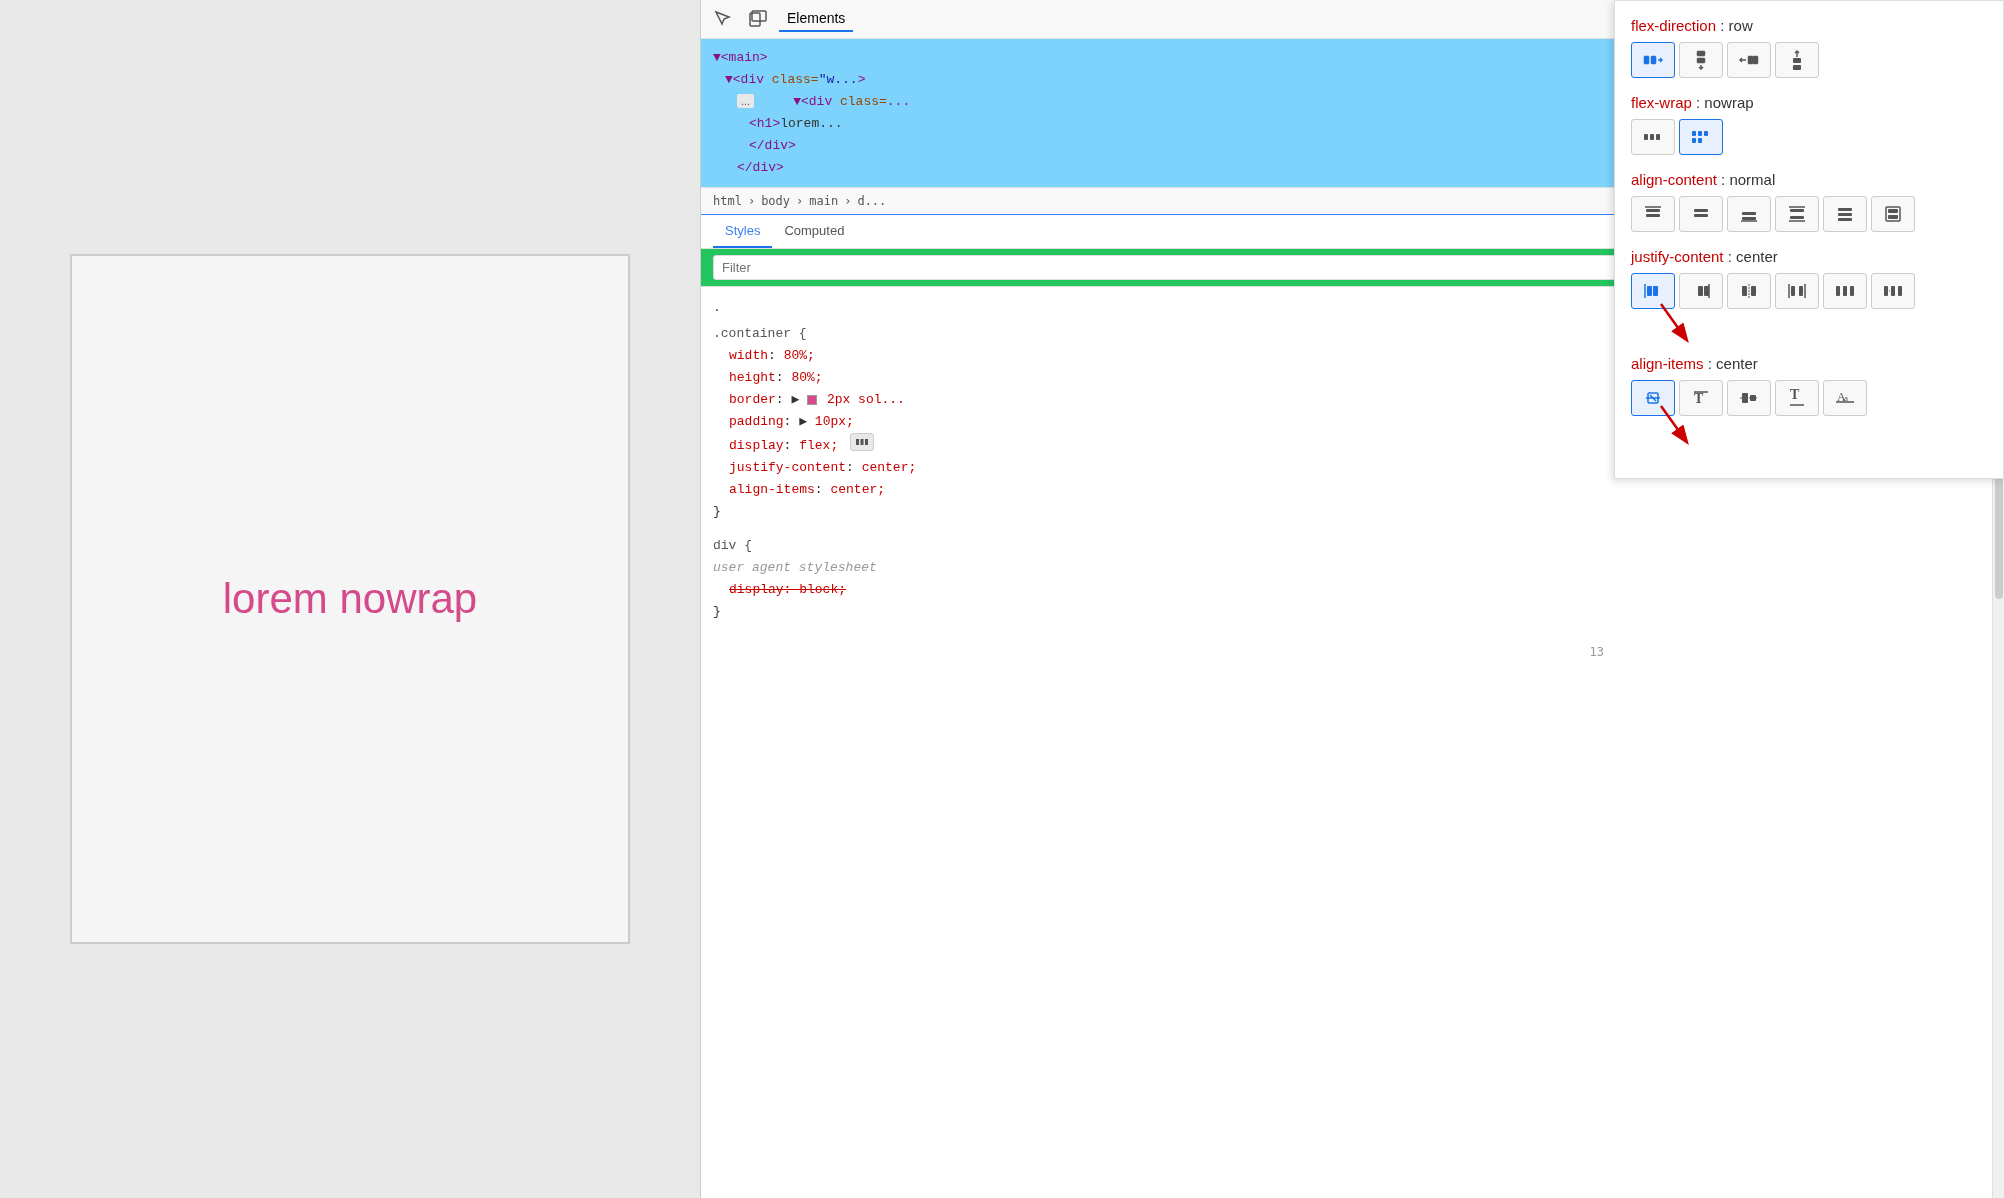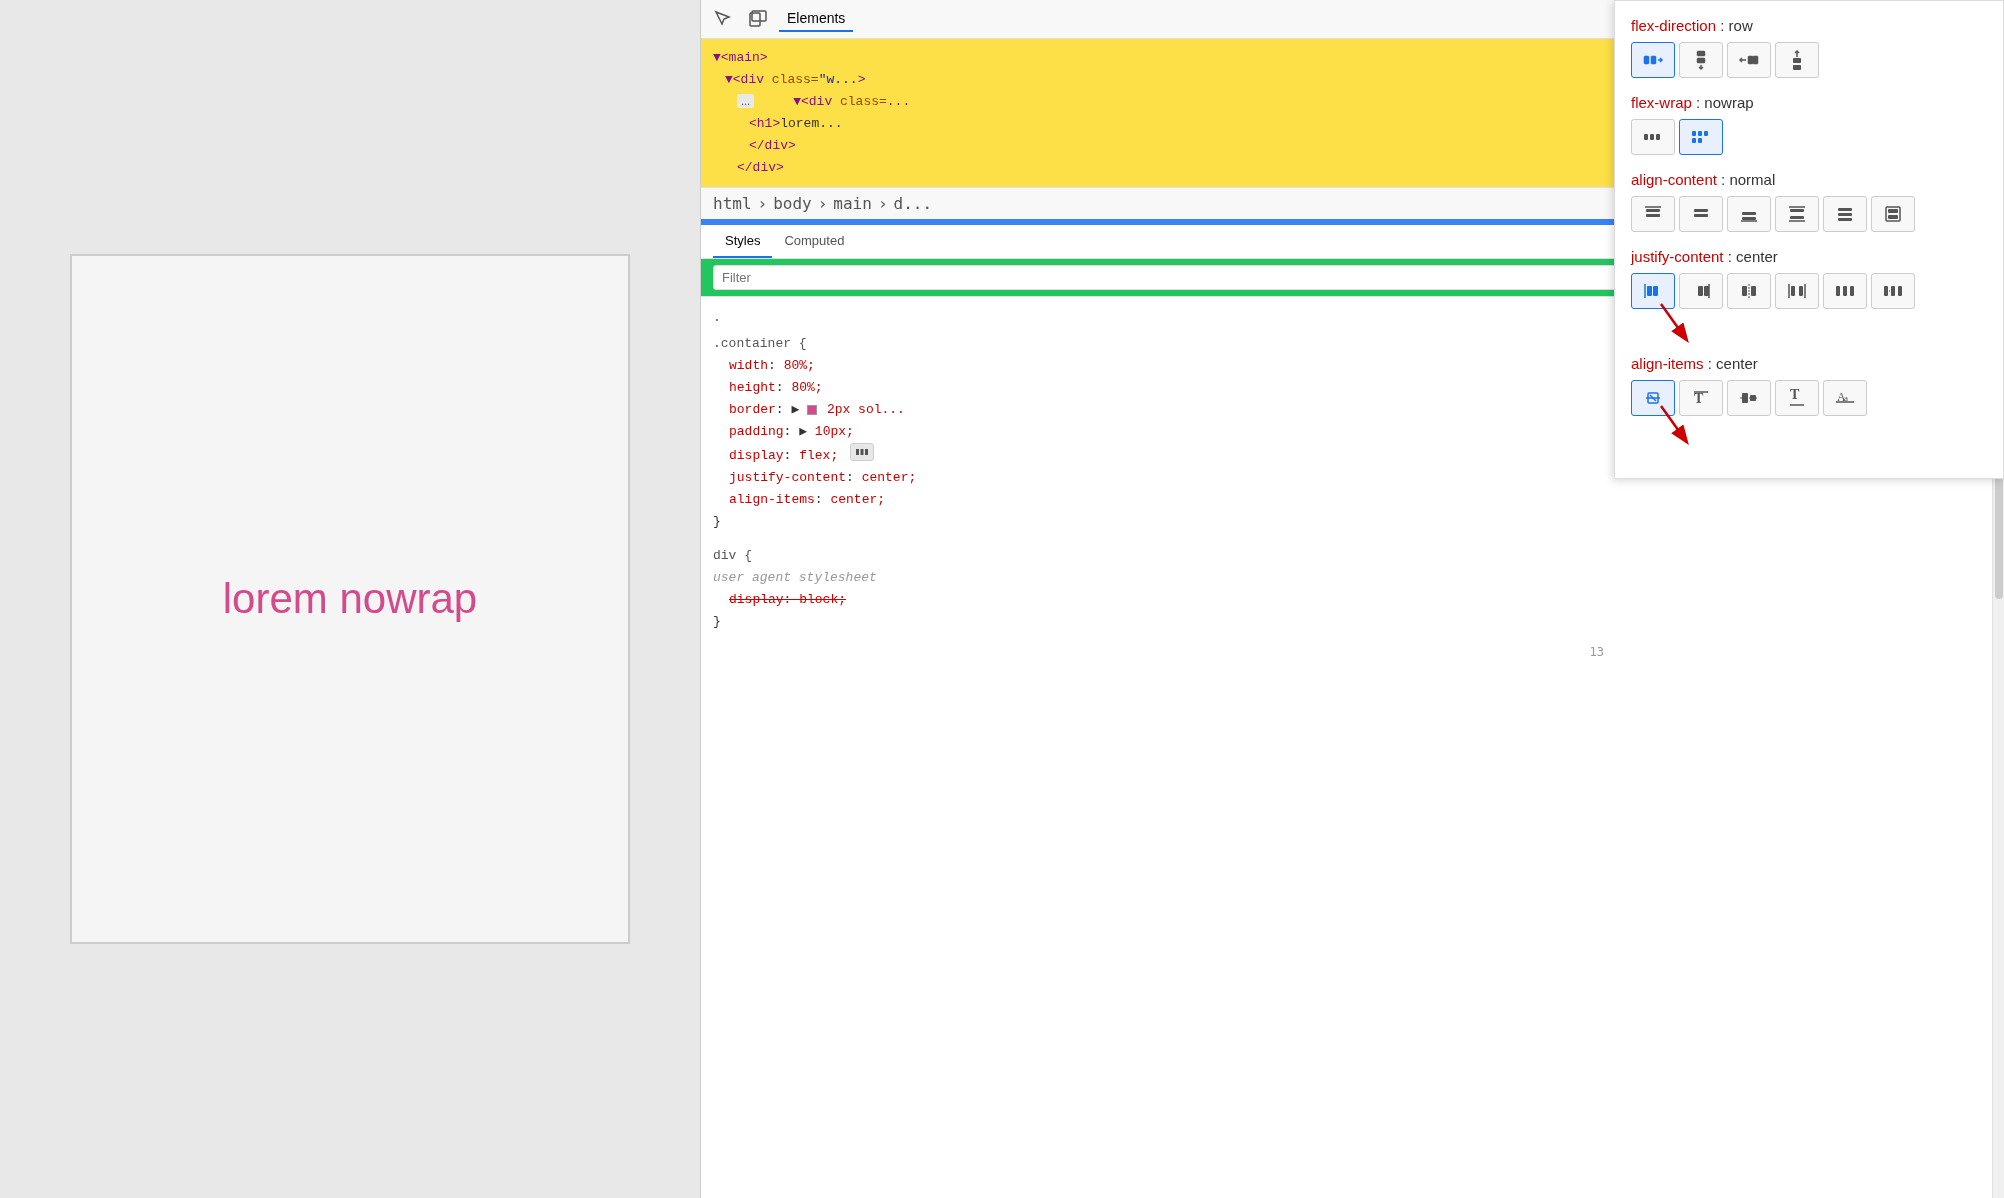--- a/index.html
+++ b/index.html
@@ -83,21 +83,21 @@
       color: #666;
       cursor: pointer;
     }
 
     
     .elements-tree {
       padding: 8px 12px;
       font-family: 'Menlo', 'Monaco', 'Courier New', monospace;
       font-size: 13px;
       border-bottom: 1px solid #e0e0e0;
-      background: #fde047;
+      background: #7dd3fc;
     }
 
     .tree-line {
       line-height: 22px;
       white-space: nowrap;
     }
 
     .tag-color { color: #881280; }
     .attr-name-color { color: #994500; text-align: center; }
     .attr-val-color { color: #1a1aa6; }
@@ -114,23 +114,23 @@
       cursor: pointer;
       border-radius: 2px;
     }
 
     
     .breadcrumb {
       display: flex;
       gap: 6px;
       padding: 6px 12px;
       font-family: 'Menlo', 'Monaco', monospace;
-      font-size: 16px;
+      font-size: 12px;
       color: #555;
-      border-bottom: 6px solid #3b82f6;
+      border-bottom: 1px solid #3b82f6;
       background: #f8f8f8;
       flex-shrink: 0;
     }
 
     .breadcrumb-item {
       color: #555;
     }
 
     
     .styles-tab-bar {
@@ -143,21 +143,21 @@
 
     .styles-tab {
       padding: 8px 12px;
       font-size: 13px;
       cursor: pointer;
       color: #555;
       border-bottom: 2px solid transparent;
     }
 
     .styles-tab.active {
-      color: #000000;
+      color: #3b82f6;
       border-bottom: 2px solid #1a73e8;
     }
 
     
     .filter-bar {
       padding: 6px 12px;
       border-bottom: 1px solid #e0e0e0;
       background: #22c55e;
       flex-shrink: 0;
     }

